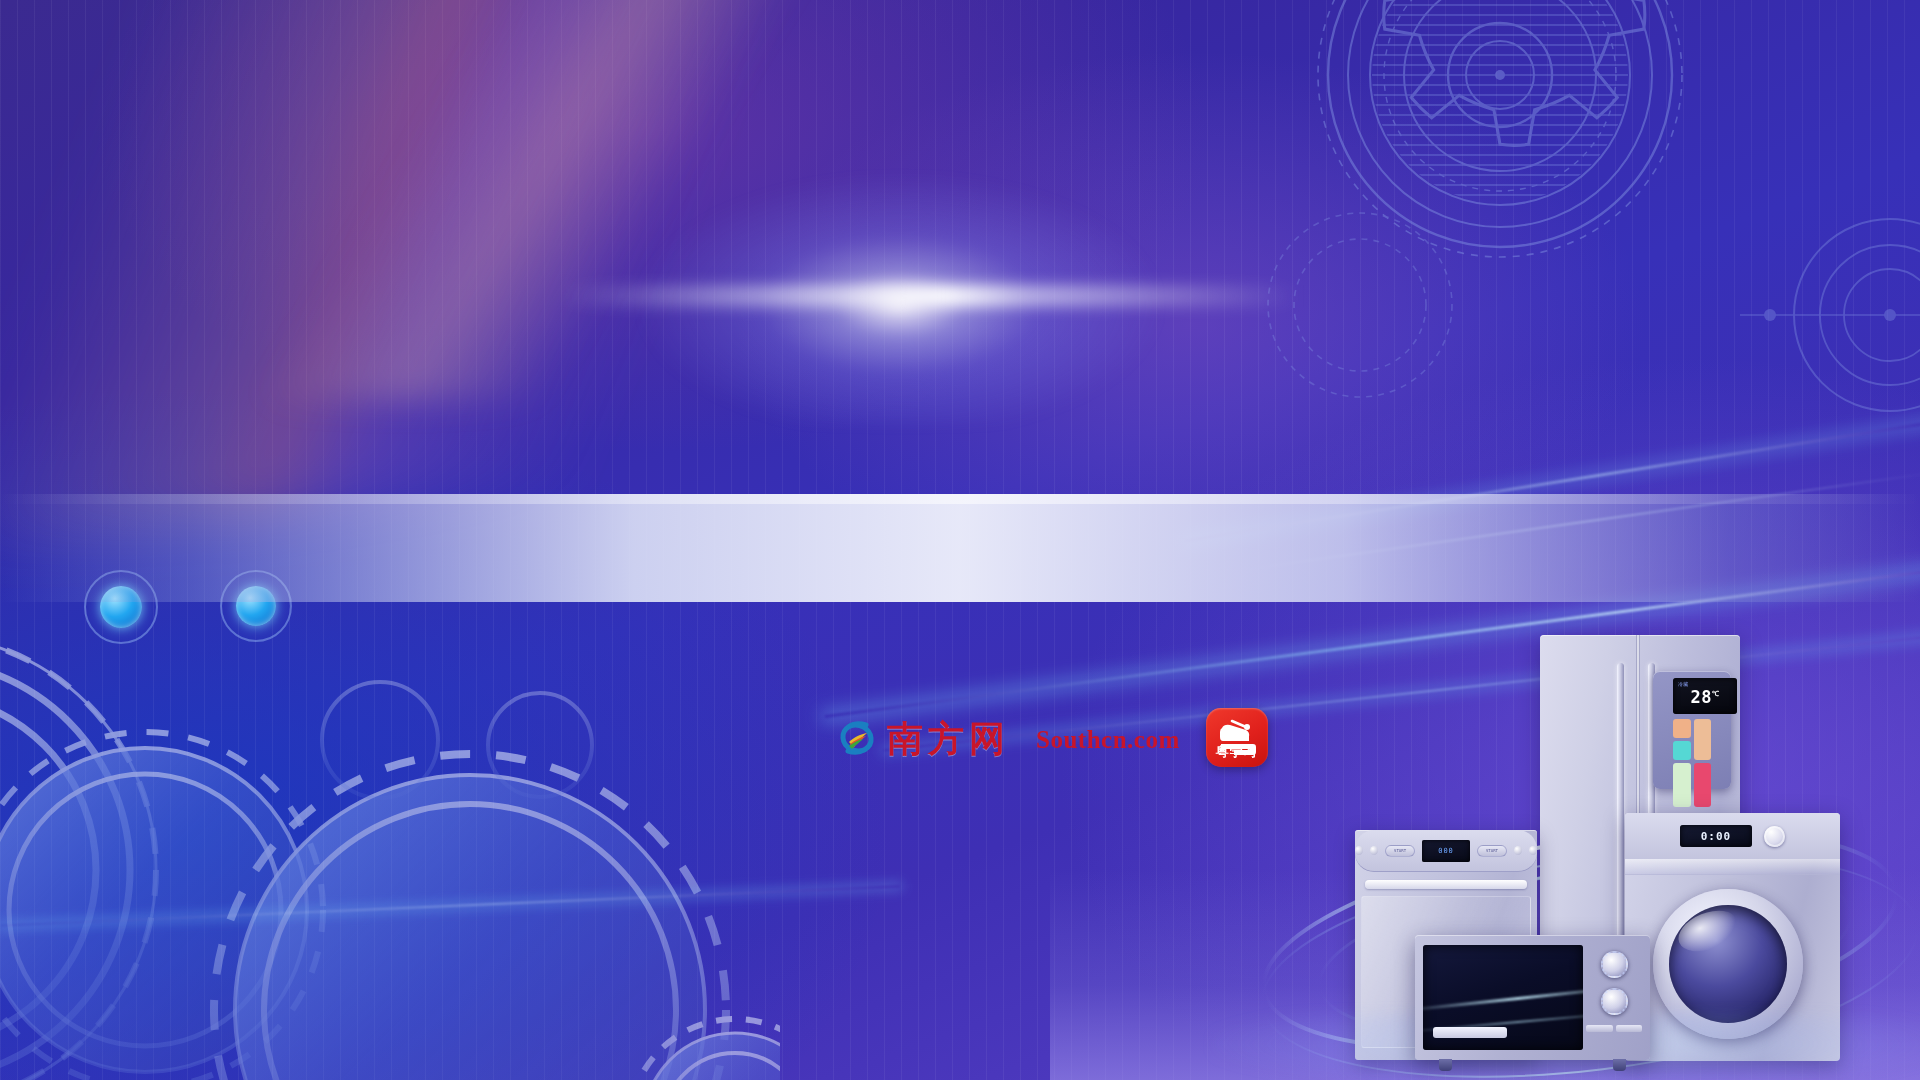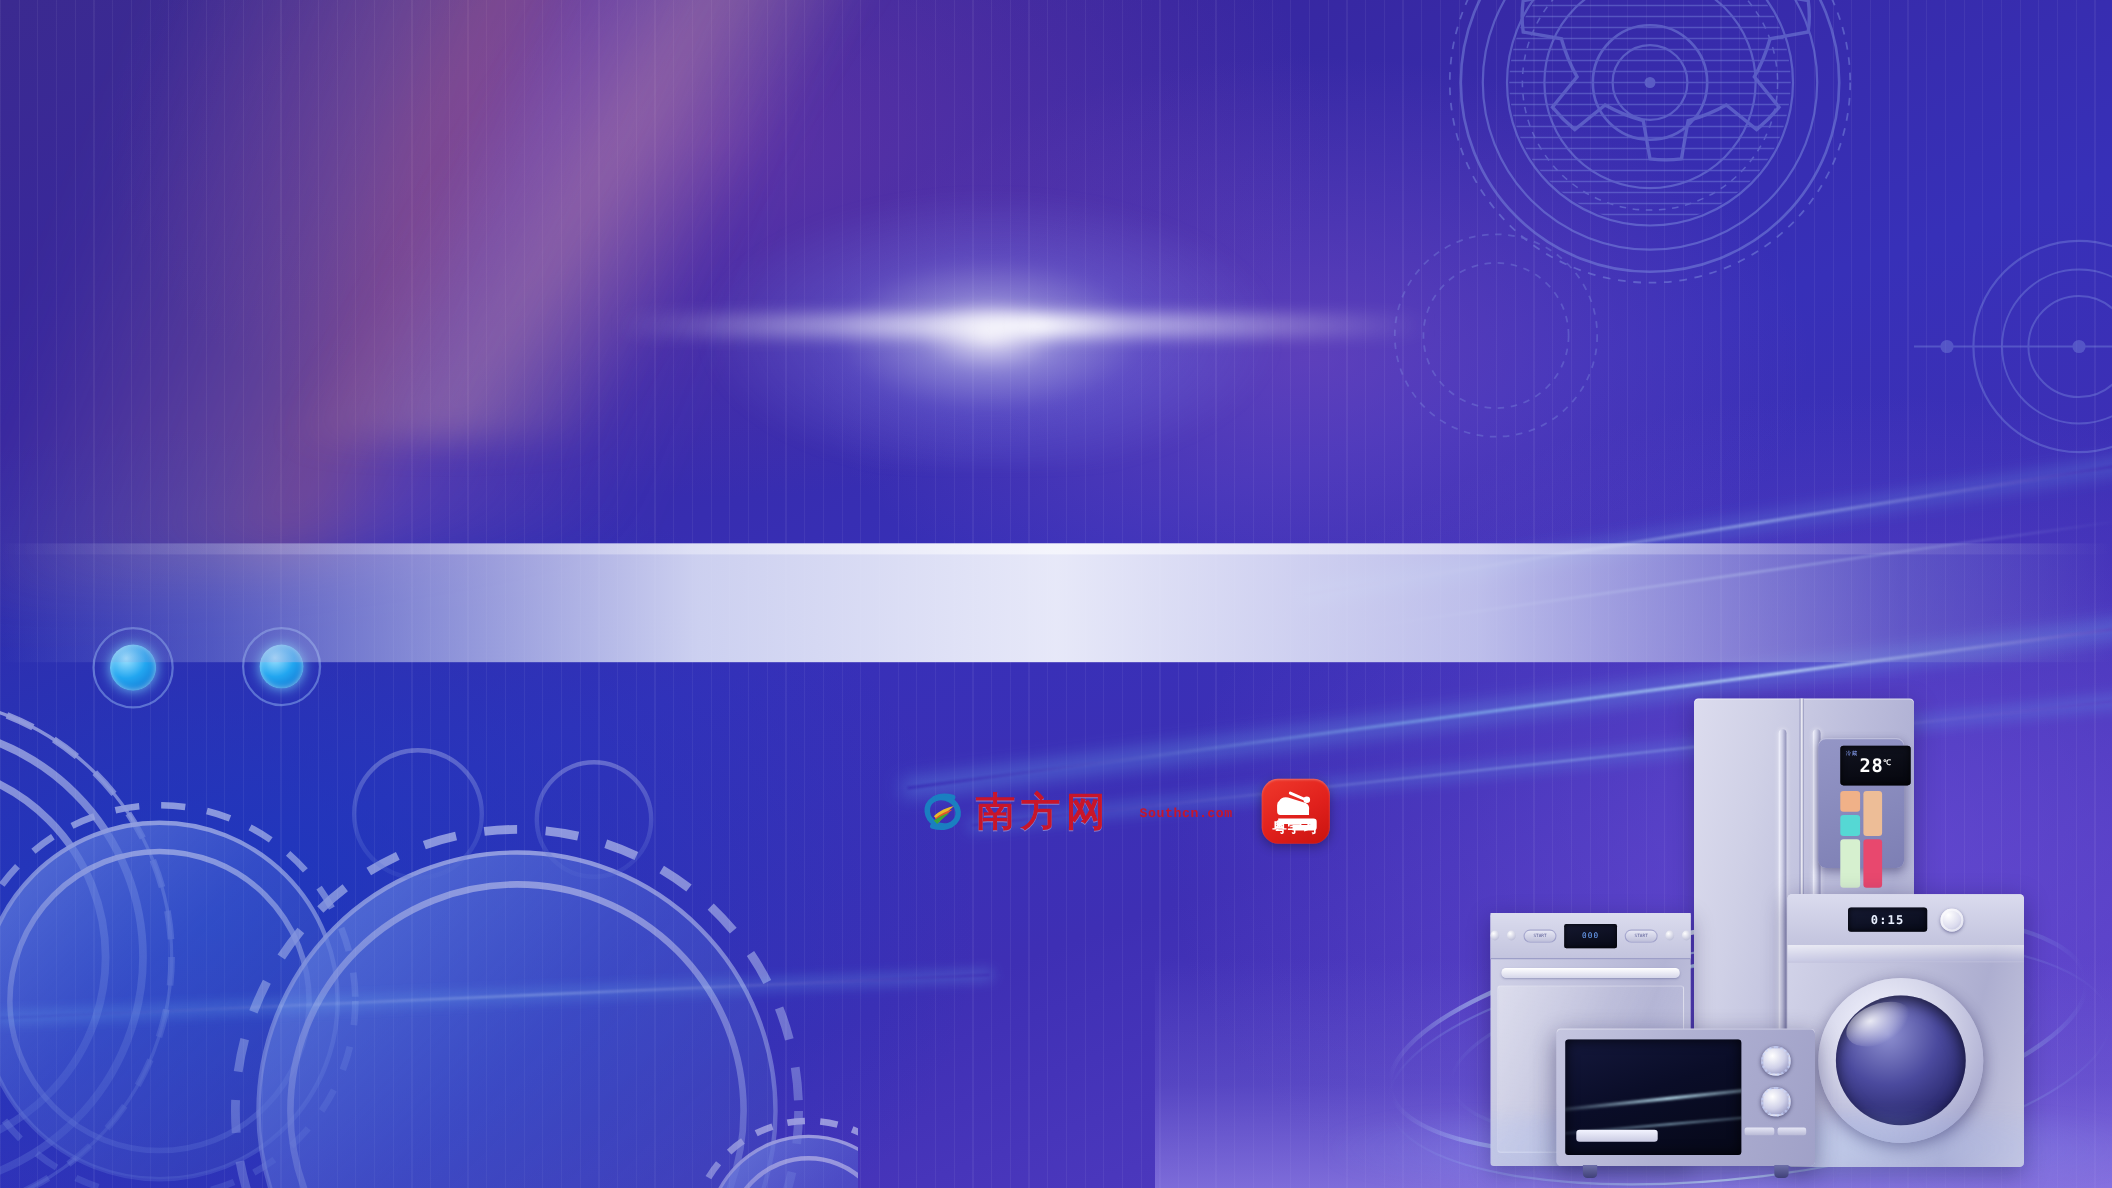--- a/index.html
+++ b/index.html
@@ -225,22 +225,22 @@
   .logo-southcn-row { display:flex; align-items:center; gap:9px; }
   .sc-mark { width:42px; height:42px; flex:0 0 auto; }
   .sc-cn {
     font-family:"DejaVu Serif", serif;
     font-weight:bold; font-size:36px; letter-spacing:5px;
     color:#c8152a;
     text-shadow:0 1px 0 rgba(255,255,255,.35);
     line-height:1;
   }
   .sc-en {
-    font-family:Liberation Mono, monospace;
-    font-weight:bold; font-size:12px; letter-spacing:.5px;
+    font-family:Liberation Serif, serif;
+    font-weight:bold; font-size:25px; letter-spacing:.5px;
     color:#c8152a; margin-top:5px; margin-left:26px;
   }
   .logo-yuexuexi {
     width:62px; height:59px; border-radius:15px;
     background:linear-gradient(150deg, #f0392c 0%, #e0201c 55%, #c9130f 100%);
     box-shadow:0 3px 10px rgba(0,0,0,.30), inset 0 1px 2px rgba(255,255,255,.28);
     position:relative; overflow:hidden;
   }
   .yx-icon { position:absolute; left:0; top:0; width:62px; height:62px; }
   .yx-text {
@@ -304,21 +304,21 @@
   .dishwasher {
     left:0px; top:195px; width:182px; height:230px;
     background:linear-gradient(105deg,#d2d3e8 0%,#c2c3de 38%,#b3b4d4 70%,#c8c9e2 100%);
     border-radius:3px;
     box-shadow:0 6px 20px rgba(20,16,70,.38), inset 0 1px 0 rgba(255,255,255,.5);
   }
   .dw-top {
     position:absolute; left:0; top:0; width:182px; height:42px;
     background:linear-gradient(to bottom,#dbdcee,#c3c4de);
     border-bottom:1px solid rgba(110,112,170,.55);
-    display:flex; align-items:center; justify-content:center; gap:7px;
+    display:flex; align-items:center; justify-content:center; gap:7px;border-radius:19px;
   }
   .dw-btn { width:9px; height:9px; border-radius:50%;
     background:radial-gradient(circle at 35% 30%,#ffffff,#a9abcc); }
   .dw-pill {
     width:34px; height:12px; border-radius:6px;
     background:linear-gradient(to bottom,#e7e8f5,#bfc0da);
     border:1px solid rgba(120,122,180,.5);
     font-family:"DejaVu Sans Mono", monospace; font-size:4px;
     color:#5a5c96; display:flex; align-items:center; justify-content:center;
   }
@@ -692,21 +692,21 @@
         <span class="dw-pill">START</span>
         <span class="dw-btn"></span>
         <span class="dw-btn"></span>
       </div>
       <div class="dw-slot"></div>
       <div class="dw-door"></div>
     </div>
 
     <div class="appl washer">
       <div class="wm-top">
-        <span class="wm-screen">0:15</span>
+        <span class="wm-screen">0:00</span>
         <span class="wm-knob"></span>
       </div>
       <div class="wm-lip"></div>
       <div class="wm-door"></div>
       <div class="wm-glint"></div>
     </div>
 
     <div class="appl microwave">
       <div class="mw-window"></div>
       <div class="mw-handle"></div>

